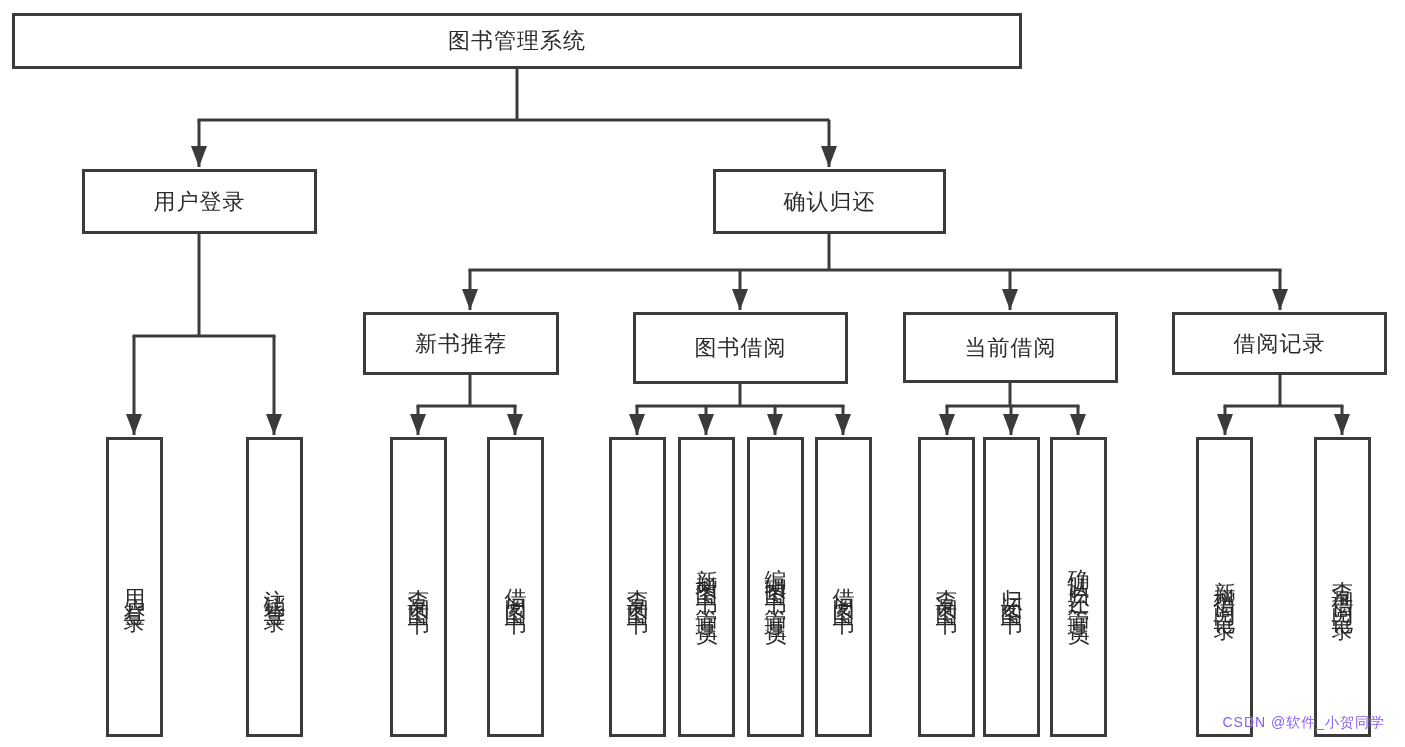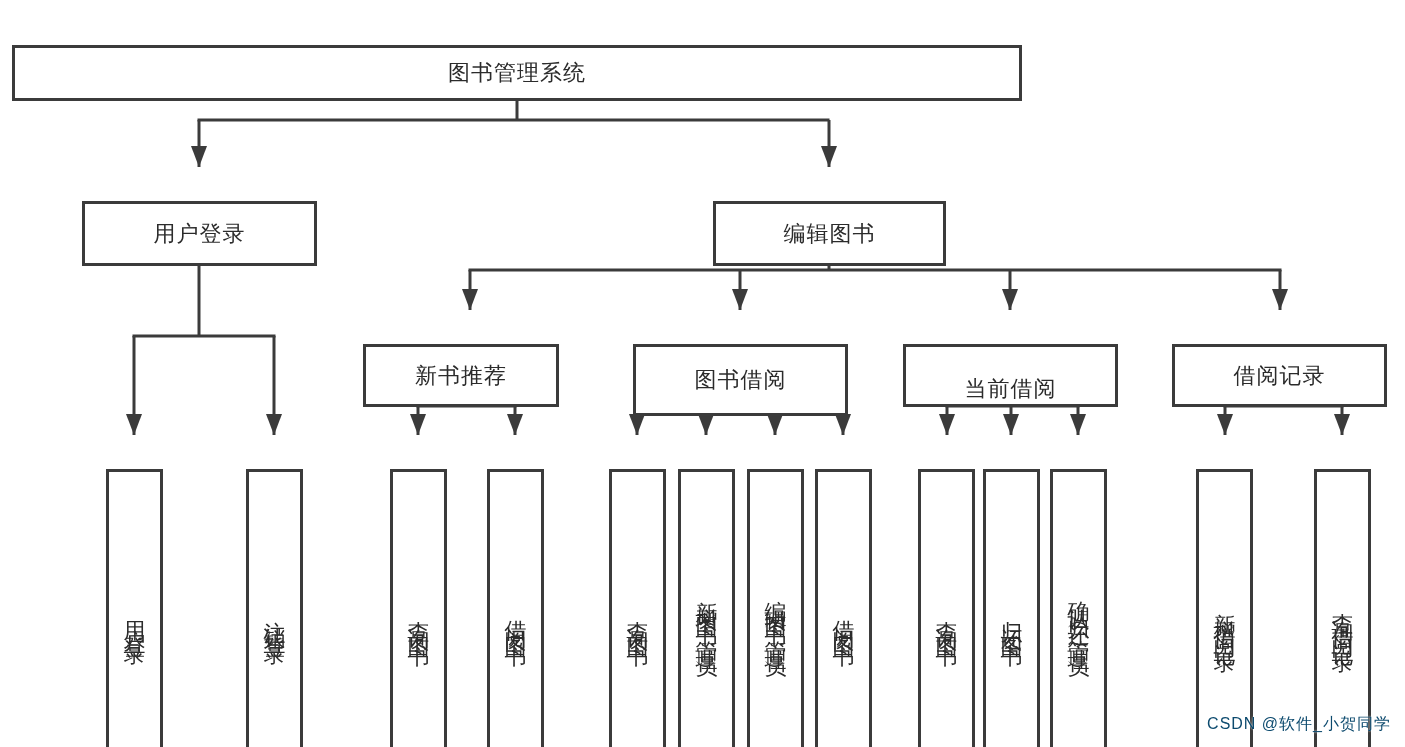--- a/index.html
+++ b/index.html
@@ -28,41 +28,40 @@
     box-sizing: border-box;
     border: 3px solid #3b3b3b;
     background: #ffffff;
     display: flex;
     align-items: center;
     justify-content: center;
     color: #2b2b2b;
     font-size: 22px;
     letter-spacing: 1px;
     white-space: nowrap;
-    margin-top: 32px;
   }
   .leaf {
     width: 57px;
     top: 437px;
     height: 300px;
   }
   .vtext {
     writing-mode: vertical-rl;
     text-orientation: mixed;
     letter-spacing: 8px;
     font-size: 22px;
     line-height: 1;
     color: #2b2b2b;
   }
   .watermark {
     position: absolute;
     top: 714px;
-    right: 14px;
-    font-size: 16px;
-    color: #0c4a6e;
+    right: 20px;
+    font-size: 14px;
+    color: #8b5cf6;
     letter-spacing: 1px;
     text-shadow: 0 0 2px #ffffff;
   }
 </style>
 </head>
 <body>
 
 <div class="canvas">
 
   <svg class="connector-svg" viewBox="0 0 1405 747" xmlns="http://www.w3.org/2000/svg">
@@ -116,30 +115,30 @@
   </svg>
 
   <div class="box" style="left:12px; top:13px; width:1010px; height:56px;">
     <span>图书管理系统</span>
   </div>
 
   <div class="box" style="left:82px; top:169px; width:235px; height:65px;">
     <span>用户登录</span>
   </div>
   <div class="box" style="left:713px; top:169px; width:233px; height:65px;">
-    <span>编辑图书</span>
+    <span>确认归还</span>
   </div>
 
   <div class="box" style="left:363px; top:312px; width:196px; height:63px;">
     <span>新书推荐</span>
   </div>
   <div class="box" style="left:633px; top:312px; width:215px; height:72px;">
     <span>图书借阅</span>
   </div>
-  <div class="box" style="left:903px; top:312px; width:215px; height:63px;align-items:flex-end;">
+  <div class="box" style="left:903px; top:312px; width:215px; height:71px;">
     <span>当前借阅</span>
   </div>
   <div class="box" style="left:1172px; top:312px; width:215px; height:63px;">
     <span>借阅记录</span>
   </div>
 
   <div class="box leaf" style="left:106px;">
     <span class="vtext">用户登录</span>
   </div>
   <div class="box leaf" style="left:246px;">

